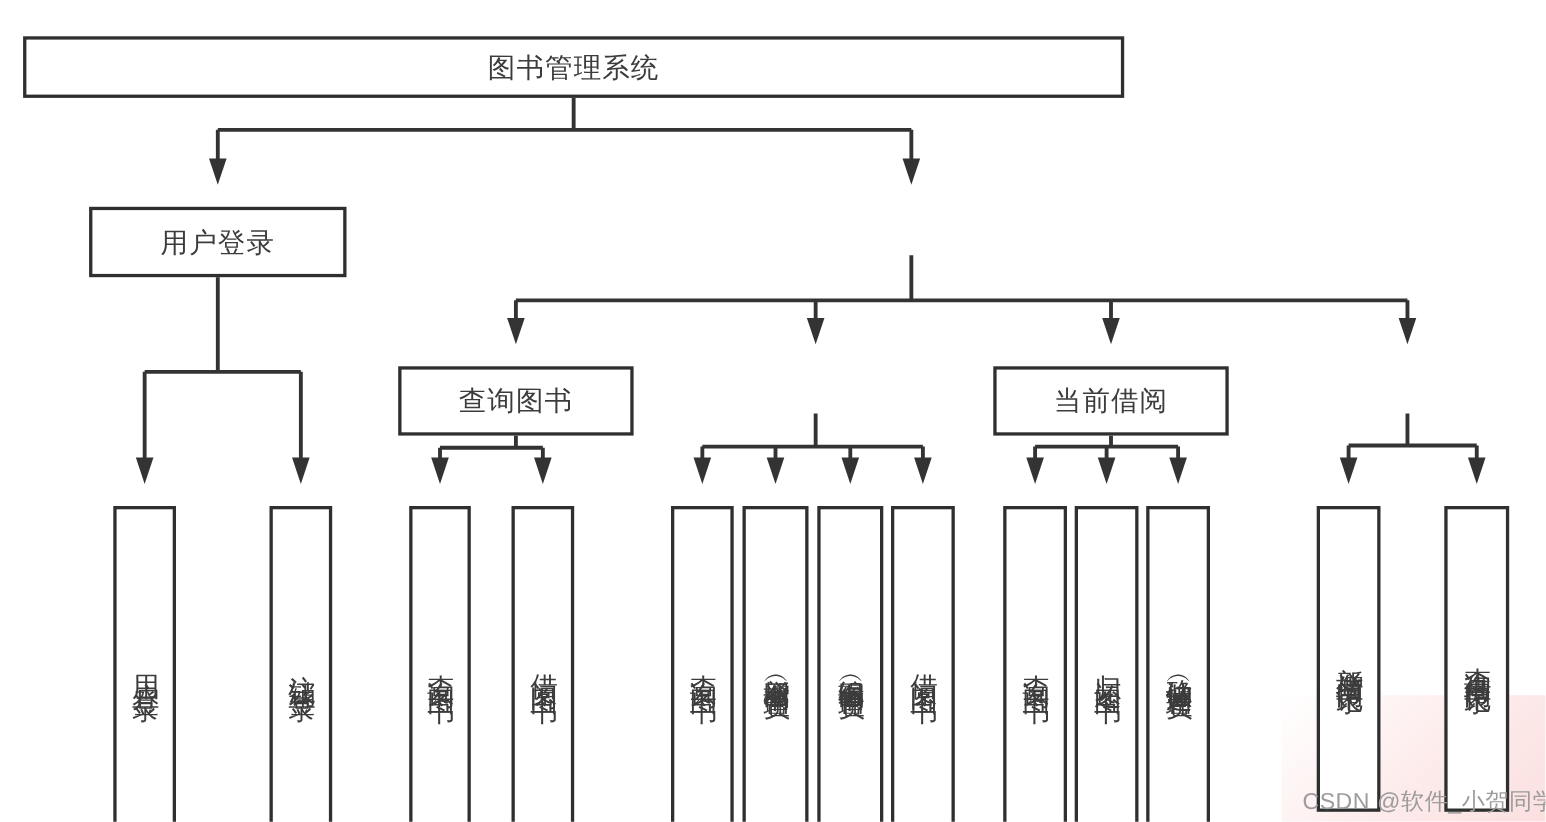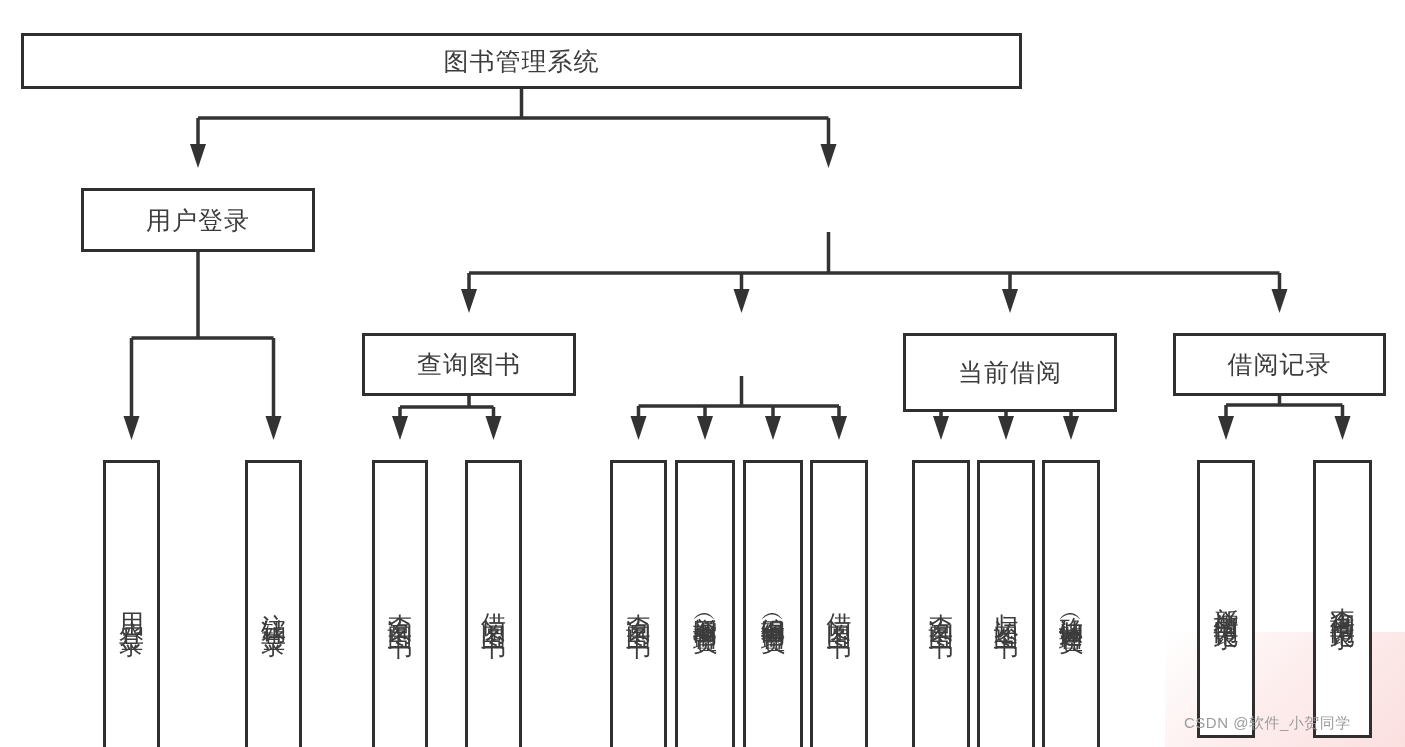--- a/index.html
+++ b/index.html
@@ -20,21 +20,21 @@
   }
   .h{font-size:25px;letter-spacing:1px;white-space:nowrap;}
   .v{
     writing-mode:vertical-rl;text-orientation:mixed;
     font-size:25px;line-height:1;letter-spacing:7px;
   }
   .v-long{letter-spacing:2px;font-size:24px;}
   .watermark{
     position:absolute;z-index:4;
     left:1184px;top:714px;width:221px;
-    font-size:15px;letter-spacing:0.5px;white-space:nowrap;
+    font-size:21px;letter-spacing:0.5px;white-space:nowrap;
     color:var(--watermark,#9c9c9c);
   }
   .pink-wash{
     position:absolute;z-index:0;right:0;bottom:0;width:240px;height:115px;
     background:linear-gradient(135deg, rgba(255,214,214,0) 0%, rgba(250,205,205,0.40) 55%, rgba(248,198,198,0.55) 100%);
     pointer-events:none;
   }
 </style>
 </head>
 <body style="--border: #2f2f2f; --text: #3c3c3c; --watermark: #9c9c9c;">
@@ -81,22 +81,21 @@
       <polygon points="1218,416 1234,416 1226,440"></polygon>
       <polygon points="1334.5,416 1350.5,416 1342.5,440"></polygon>
     </g>
   </svg>
 
   <div class="box h" style="left:21px;top:13px;width:1001px;height:56px;">图书管理系统</div>
 
   <div class="box h" style="left:81px;top:168px;width:234px;height:64px;">用户登录</div>
 
   <div class="box h" style="left:362px;top:313px;width:214px;height:63px;">查询图书</div>
-  <div class="box h" style="left:903px;top:313px;width:214px;height:79px;">当前借阅</div>
-  <div class="box h" style="left:1173px;top:313px;width:213px;height:63px;">借阅记录</div>
+  <div class="box h" style="left:903px;top:313px;width:214px;height:63px;">当前借阅</div>
 
   <div class="box v" style="left:103px;top:440px;width:57px;height:293px;">用户登录</div>
   <div class="box v" style="left:245px;top:440px;width:57px;height:293px;">注销登录</div>
 
   <div class="box v" style="left:372px;top:440px;width:56px;height:293px;">查询图书</div>
   <div class="box v" style="left:465px;top:440px;width:57px;height:293px;">借阅图书</div>
 
   <div class="box v" style="left:610px;top:440px;width:57px;height:293px;">查询图书</div>
   <div class="box v v-long" style="left:675px;top:440px;width:60px;height:293px;">新增图书（管理员）</div>
   <div class="box v v-long" style="left:743px;top:440px;width:60px;height:293px;">编辑图书（管理员）</div>

